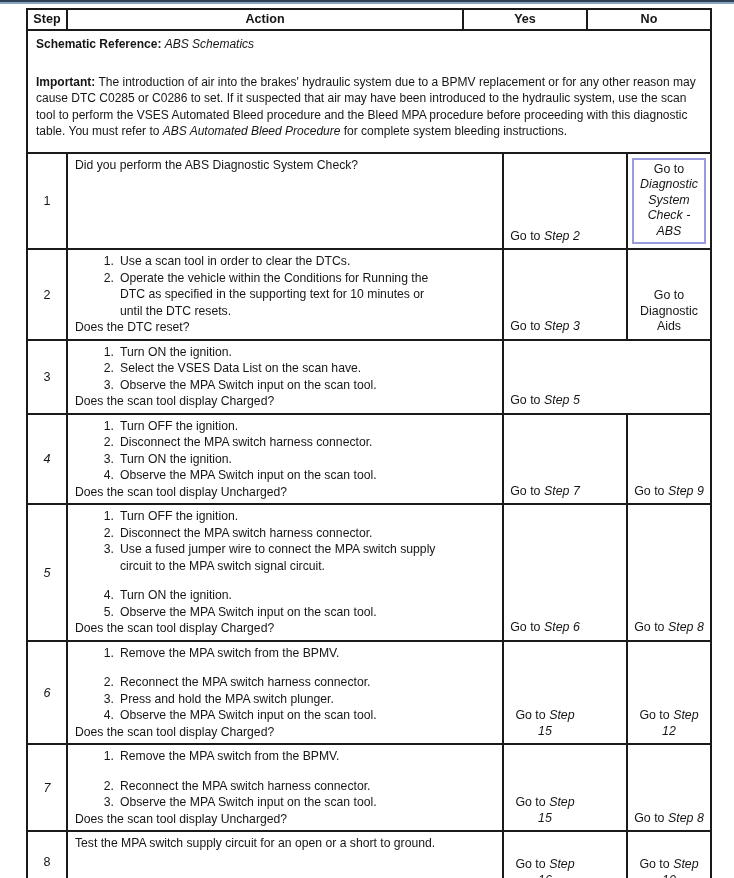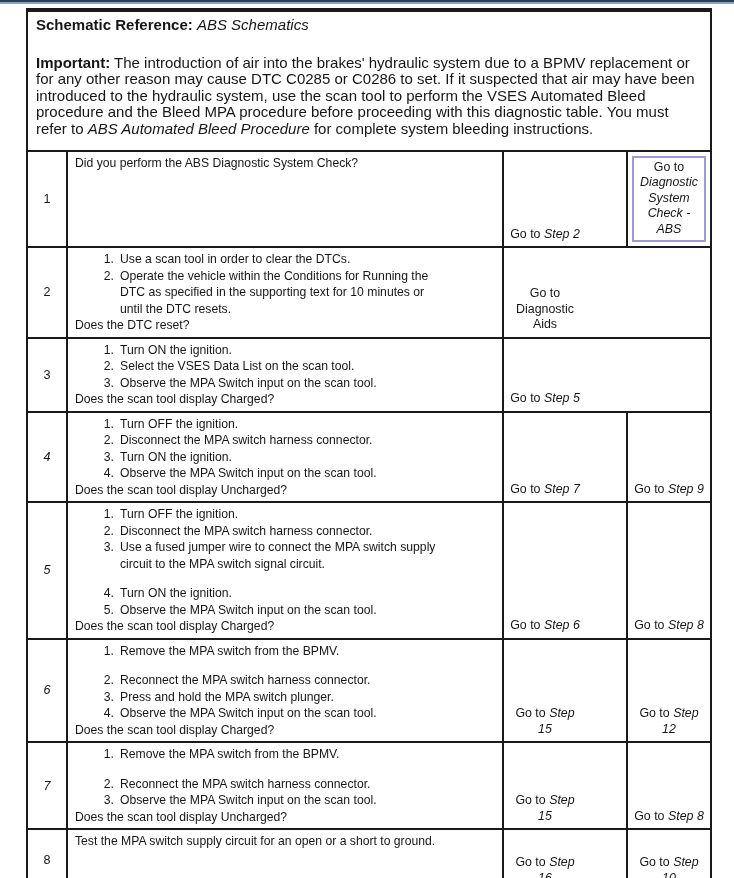--- a/index.html
+++ b/index.html
@@ -10,21 +10,21 @@
     font-family:"Liberation Sans", sans-serif;
   }
   .topbar { height:4px; background:#2e4154; border-bottom:2px solid #8aa3c2; }
   .dtable { margin:4px 0 0 26px; width:686px; border:2px solid #1a1a1a; background:#fff; }
   .trow { display:grid; grid-template-columns:38px 1fr 124px 124px; border-top:2px solid #1a1a1a; }
   .trow.first { border-top:none; }
   .cell { border-left:2px solid #1a1a1a; min-width:0; }
   .cell.nb { border-left:none; }
   .thead .cell { font-weight:bold; text-align:center; font-size:12.6px; padding:2px 0 3px; }
   .inforow { border-top:2px solid #1a1a1a; padding:5px 8px 12px 8px; min-height:86px;
-             font-size:15px; line-height:16.6px; }
+             font-size:12px; line-height:16.6px; }
   .inforow p { margin:0; }
   .inforow p + p { margin-top:21px; }
   .b { font-weight:bold; }
   .it { font-style:italic; }
   .step { display:flex; align-items:center; justify-content:center; font-size:12.6px; }
   .action { display:flex; flex-direction:column; justify-content:space-between;
             padding:3px 14px 3px 6px; font-size:12.2px; line-height:16.5px; }
   .item { display:flex; padding-left:24px; }
   .item .num { width:16px; text-align:right; margin-right:6px; flex:none; }
   .item.gap { margin-top:13px; }
@@ -34,20 +34,26 @@
   .goto-cell.top { align-items:flex-start; }
   .linkbox { border:2px solid #9a9ade; padding:2px 3px 3px 3px; width:114px; margin-top:1px; background:#fff; }
 </style>
 </head>
 <body>
 
 <div class="topbar"></div>
 
 <div class="dtable">
 
+  <div class="trow thead first">
+    <div class="cell nb">Step</div>
+    <div class="cell">Action</div>
+    <div class="cell">Yes</div>
+    <div class="cell">No</div>
+  </div>
 
   <div class="inforow">
     <p><span class="b">Schematic Reference:</span> <span class="it">ABS Schematics</span></p>
     <p><span class="b">Important:</span> <span>The introduction of air into the brakes' hydraulic system due to a BPMV replacement or for any other reason may cause DTC C0285 or C0286 to set. If it suspected that air may have been introduced to the hydraulic system, use the scan tool to perform the VSES Automated Bleed procedure and the Bleed MPA procedure before proceeding with this diagnostic table. You must refer to </span><span class="it">ABS Automated Bleed Procedure</span><span> for complete system bleeding instructions.</span></p>
   </div>
 
   <div id="rows">
       <div class="trow">
         <div class="cell nb step">1</div>
         <div class="cell action" style="min-height: 46px;">
@@ -71,37 +77,40 @@
               <span class="txt">Use a scan tool in order to clear the DTCs.</span>
             </div>
             <div class="item">
               <span class="num">2.</span>
               <span class="txt">Operate the vehicle within the Conditions for Running the DTC as specified in the supporting text for 10 minutes or until the DTC resets.</span>
             </div>
           </div>
           <div class="q">Does the DTC reset?</div>
         </div>
         <div class="cell goto-cell">
+          <span><span>Go to </span><span class="it">Step 3</span></span>
+        </div>
+        <div class="cell goto-cell">
           <span>
             <div>Go to</div>
             <div>Diagnostic Aids</div>
           </span>
         </div>
       </div>
       <div class="trow">
         <div class="cell nb step">3</div>
         <div class="cell action">
           <div>
             <div class="item">
               <span class="num">1.</span>
               <span class="txt">Turn ON the ignition.</span>
             </div>
             <div class="item">
               <span class="num">2.</span>
-              <span class="txt">Select the VSES Data List on the scan tool.</span>
+              <span class="txt">Select the VSES Data List on the scan have.</span>
             </div>
             <div class="item">
               <span class="num">3.</span>
               <span class="txt">Observe the MPA Switch input on the scan tool.</span>
             </div>
           </div>
           <div class="q">Does the scan tool display Charged?</div>
         </div>
         <div class="cell goto-cell">
           <span><span>Go to </span><span class="it">Step 5</span></span>

